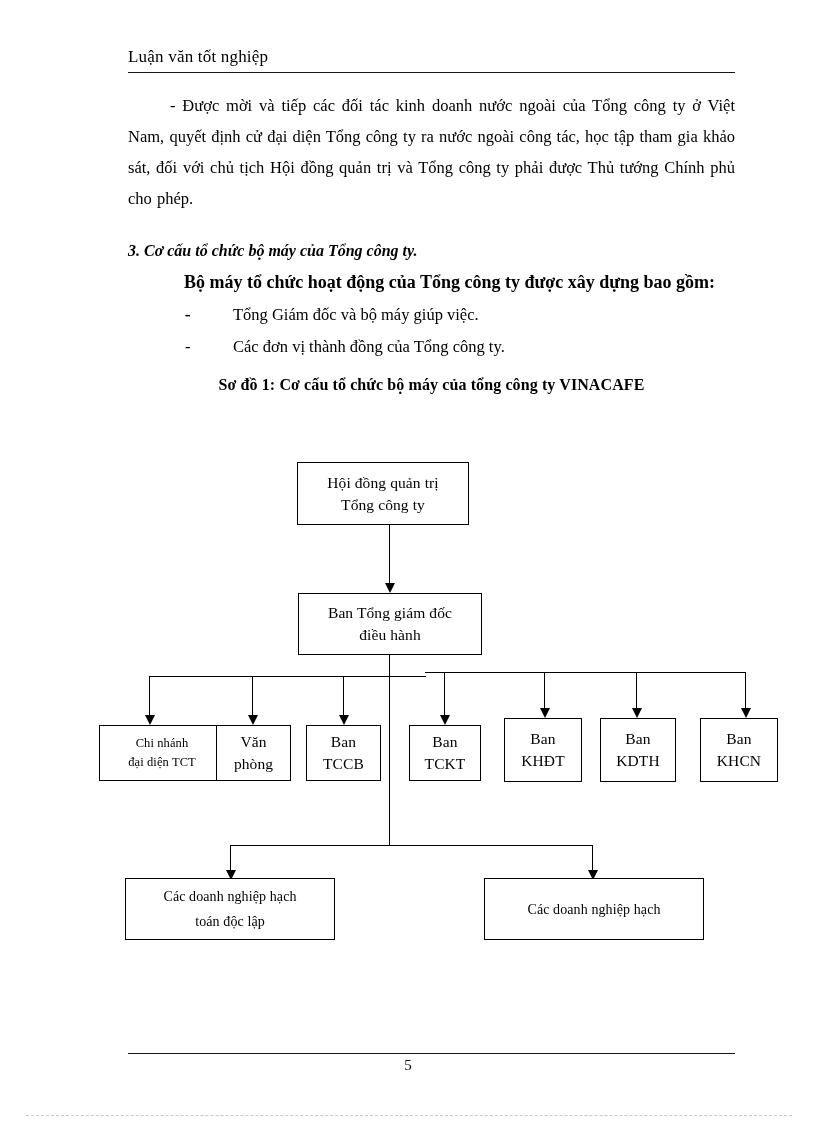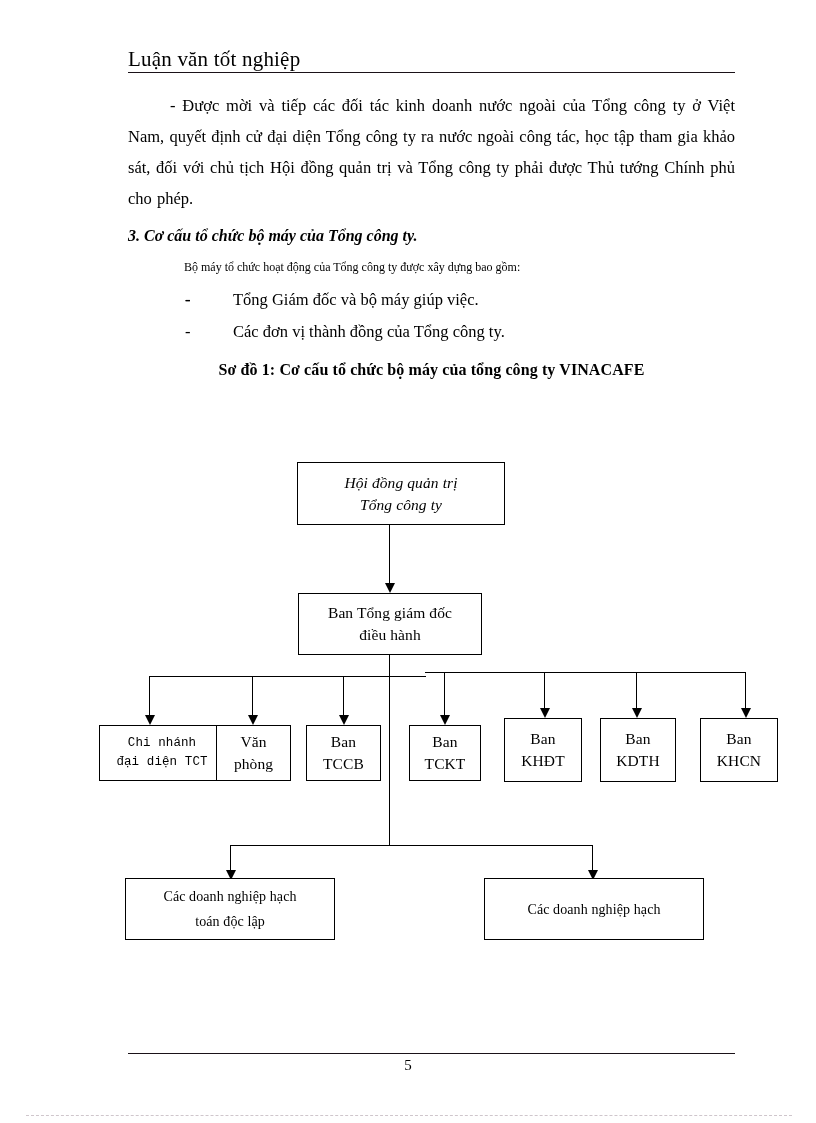--- a/index.html
+++ b/index.html
@@ -18,21 +18,21 @@
     margin: 0 auto;
     background: #ffffff;
     overflow: hidden;
   }
 
   
   .header-title {
     position: absolute;
     left: 128px;
     top: 47px;
-    font-size: 21px;
+    font-size: 17px;
     letter-spacing: .2px;
     white-space: nowrap;
   }
   .header-rule {
     position: absolute;
     left: 128px;
     top: 72px;
     width: 607px;
     height: 0;
     border-top: 1.3px solid #1a1218;
@@ -47,31 +47,32 @@
   }
   .para {
     margin: 0;
     font-size: 16.5px;
     line-height: 31px;
     text-align: justify;
     text-indent: 42px;
     word-spacing: 1px;
   }
   .section-heading {
-    margin: 7px 0 0 0;
+    margin: 22px 0 0 0;
     font-size: 16px;
     font-weight: bold;
     font-style: italic;
     line-height: 29px;
   }
   .lead {
     margin: 2px 0 0 0;
-    font-size: 12px;
+    font-size: 18px;
     line-height: 30px;
     text-indent: 56px;
+    font-weight: bold;
   }
   .bullets {
     margin: 2px 0 0 0;
     padding: 0;
     list-style: none;
   }
   .bullets li {
     position: relative;
     font-size: 16.5px;
     line-height: 32px;
@@ -184,21 +185,21 @@
       <li>
         <span class="dash">-</span>
         <span>Các đơn vị thành đồng của Tổng công ty.</span>
       </li>
     </ul>
     <p class="figure-caption">Sơ đồ 1: Cơ cấu tổ chức bộ máy của tổng công ty VINACAFE</p>
   </div>
 
   <div id="chart">
 
-    <div class="node" style="left:297px; top:22px; width:208px; height:63px;font-style:italic;">
+    <div class="node" style="left:297px; top:22px; width:172px; height:63px;">
       <div>
         <div>Hội đồng quản trị</div>
         <div>Tổng công ty</div>
       </div>
     </div>
 
     <div class="edge v" style="left:389px; top:85px; height:65px;"></div>
     <div class="arrowhead" style="left:385px; top:143px;"></div>
 
     <div class="node" style="left:298px; top:153px; width:184px; height:62px;">
@@ -227,21 +228,21 @@
 
     <div class="edge v" style="left:544px; top:232px; height:41px;"></div>
     <div class="arrowhead" style="left:540px; top:268px;"></div>
 
     <div class="edge v" style="left:636px; top:232px; height:41px;"></div>
     <div class="arrowhead" style="left:632px; top:268px;"></div>
 
     <div class="edge v" style="left:745px; top:232px; height:41px;"></div>
     <div class="arrowhead" style="left:741px; top:268px;"></div>
 
-    <div class="node small" style="left:99px; top:285px; width:126px; height:56px;font-family:Liberation Mono, monospace;">
+    <div class="node small" style="left:99px; top:285px; width:126px; height:56px;">
       <div>
         <div>Chi nhánh</div>
         <div>đại diện TCT</div>
       </div>
     </div>
 
     <div class="node" style="left:216px; top:285px; width:75px; height:56px;">
       <div>
         <div>Văn</div>
         <div>phòng</div>

